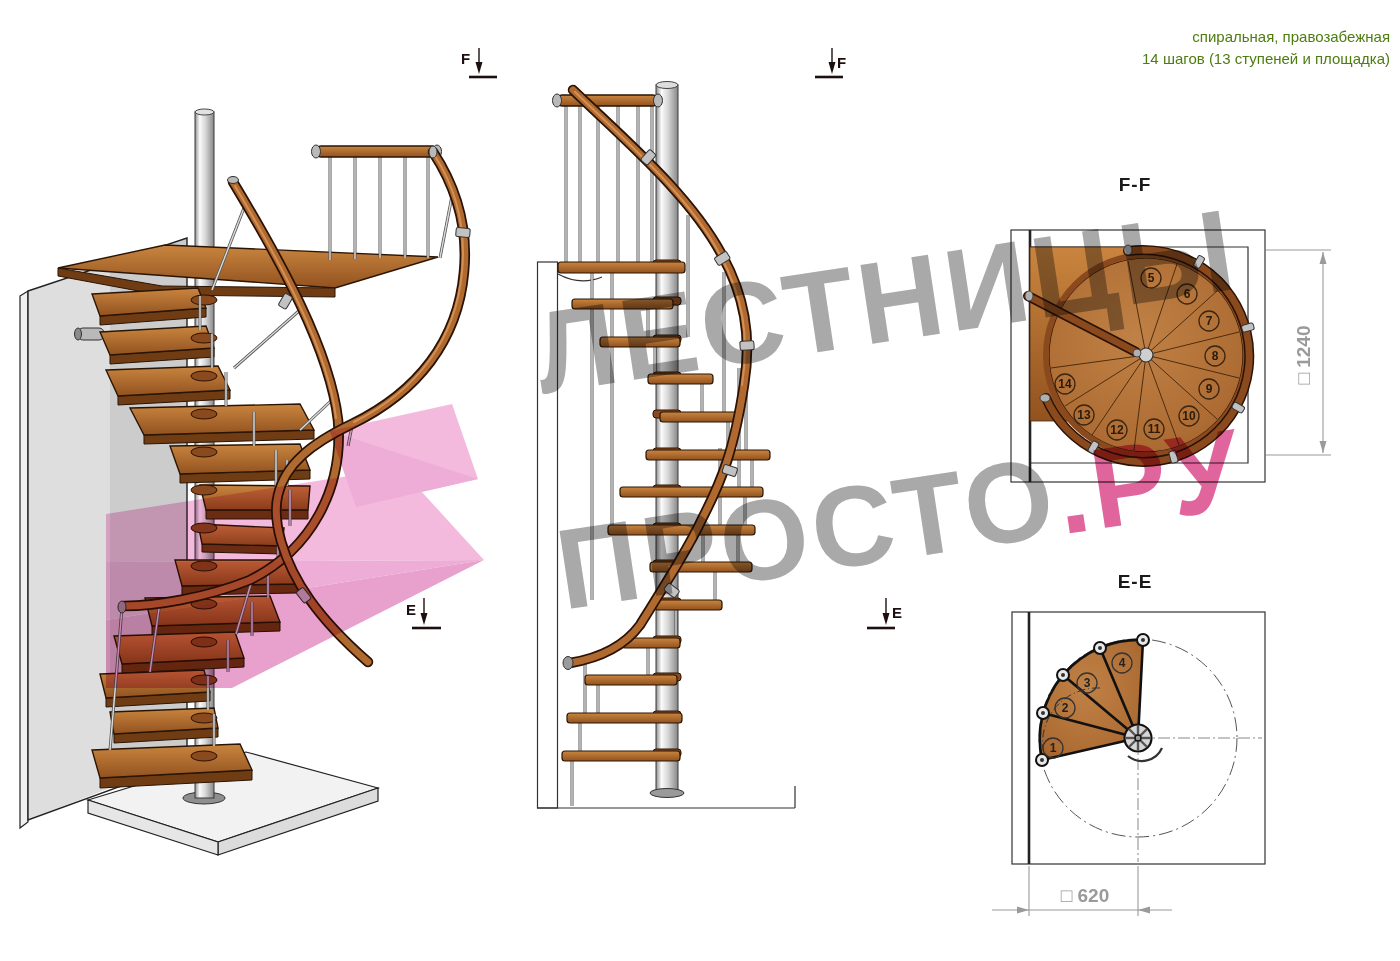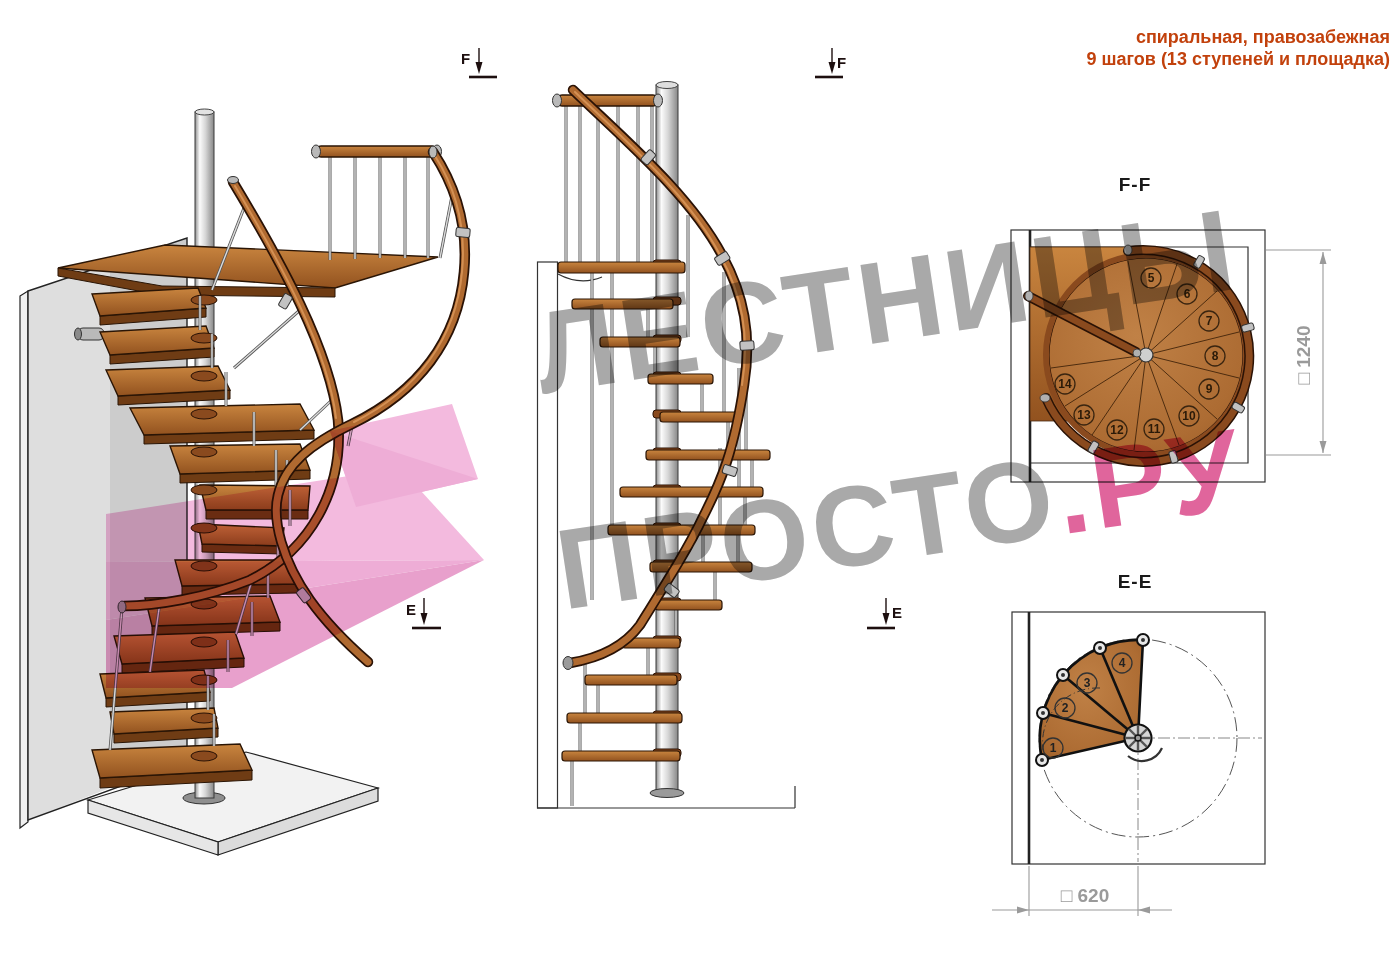--- a/index.html
+++ b/index.html
@@ -1,21 +1,21 @@
 <!DOCTYPE html>
 <html><head>
 <meta charset="utf-8">
 <style>
   html,body{margin:0;padding:0;background:#ffffff;}
   #stage{position:relative;width:1400px;height:961px;background:#ffffff;overflow:hidden;
          font-family:"Liberation Sans",sans-serif;}
   #drawing{position:absolute;left:0;top:0;}
   
-  .hdr{position:absolute;top:26px;right:10px;text-align:right;color:#c2410c;
-       font-size:18px;line-height:22px;font-weight:700;}
+  .hdr{position:absolute;top:26px;right:10px;text-align:right;color:#4d7c0f;
+       font-size:15px;line-height:22px;font-weight:400;}
   
   .wm{position:absolute;white-space:nowrap;font-weight:bold;
       mix-blend-mode:multiply;letter-spacing:4px;pointer-events:none;}
   .wm1{left:526px;top:288px;font-size:116px;transform:rotate(-8.6deg);transform-origin:left top;}
   .wm2{left:548px;top:506px;font-size:114px;transform:rotate(-8.6deg);transform-origin:left top;}
   
   .ln{stroke:#333;stroke-width:1.2;fill:none;}
   .lnthick{stroke:#222;stroke-width:2.6;fill:none;}
   .dim{stroke:#9a9a9a;stroke-width:1.1;fill:none;}
   .dimtxt{fill:#9a9a9a;font-size:19px;font-weight:bold;font-family:"Liberation Sans",sans-serif;}
@@ -633,18 +633,18 @@
       <text class="mk" x="892" y="618">E</text>
       <line class="mksh" x1="886" y1="598" x2="886" y2="616"></line>
       <polygon points="886,625 882.5,613 889.5,613" fill="#1d0f0f"></polygon>
       <line class="mkln" x1="867" y1="628" x2="895" y2="628"></line>
     </g>
   </g>
 </svg>
 
   <div class="hdr">
     <div>спиральная, правозабежная</div>
-    <div>9 шагов (13 ступеней и площадка)</div>
+    <div>14 шагов (13 ступеней и площадка)</div>
   </div>
 
   <div class="wm wm1" style="color:#a9a9a9">ЛЕСТНИЦЫ</div>
   <div class="wm wm2" style="color:#a9a9a9"><span>ПРОСТО</span><span style="color:#e0659c">.РУ</span></div>
 </div>
 
 </body></html>

